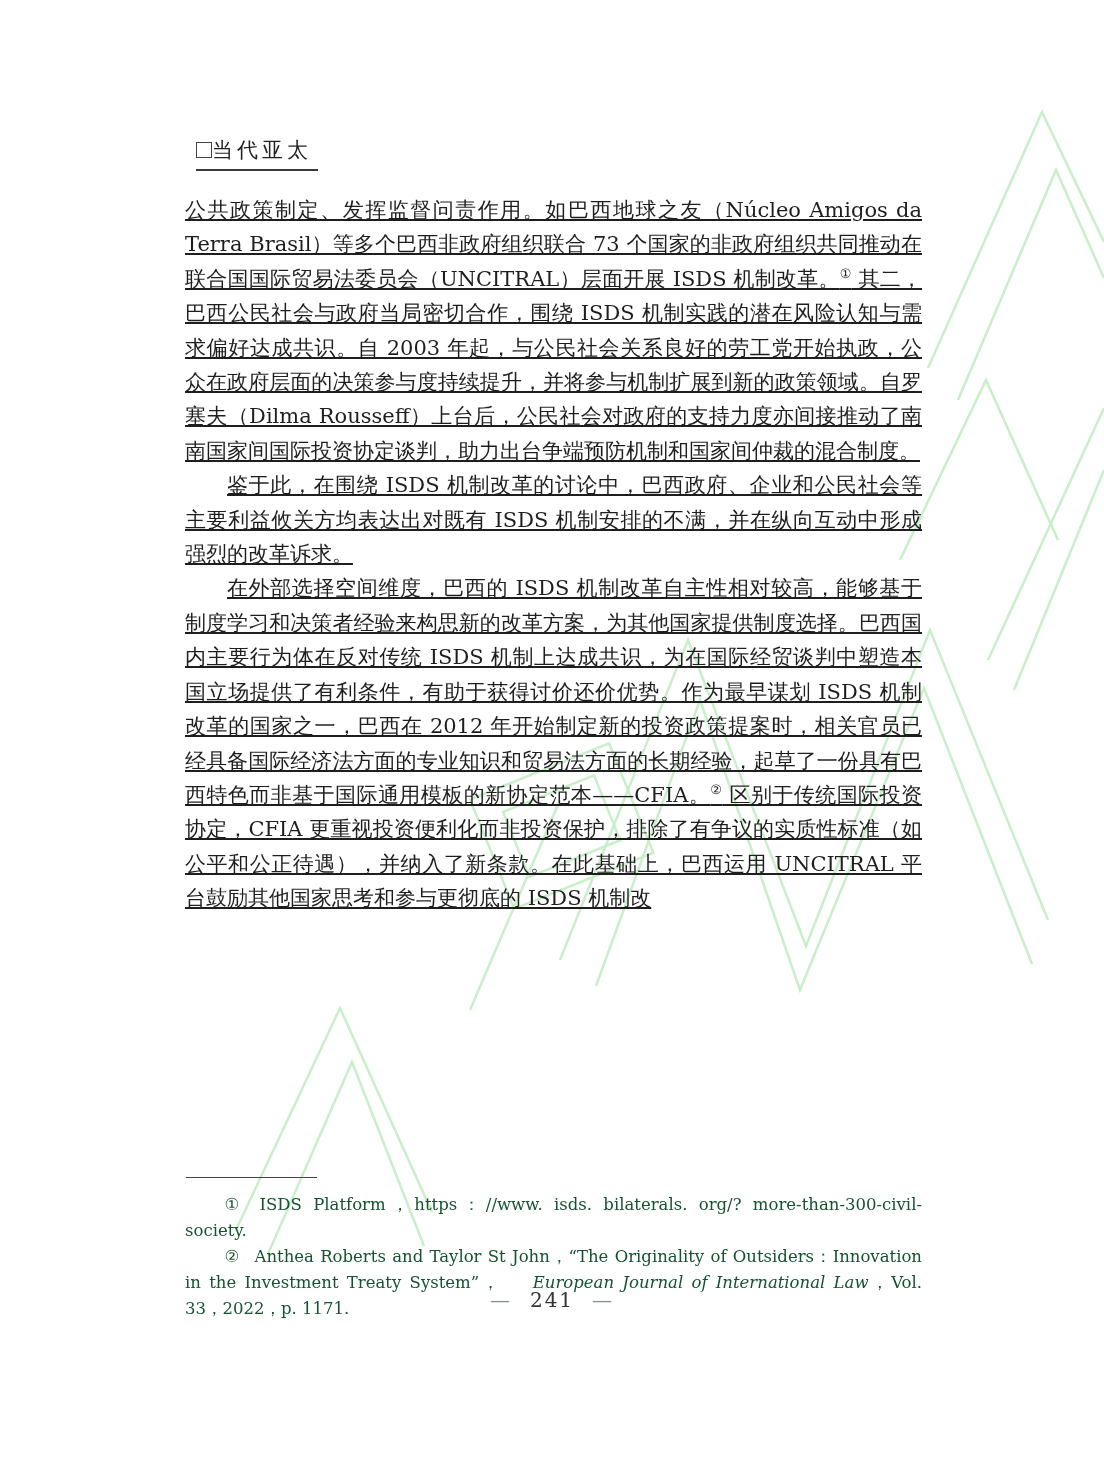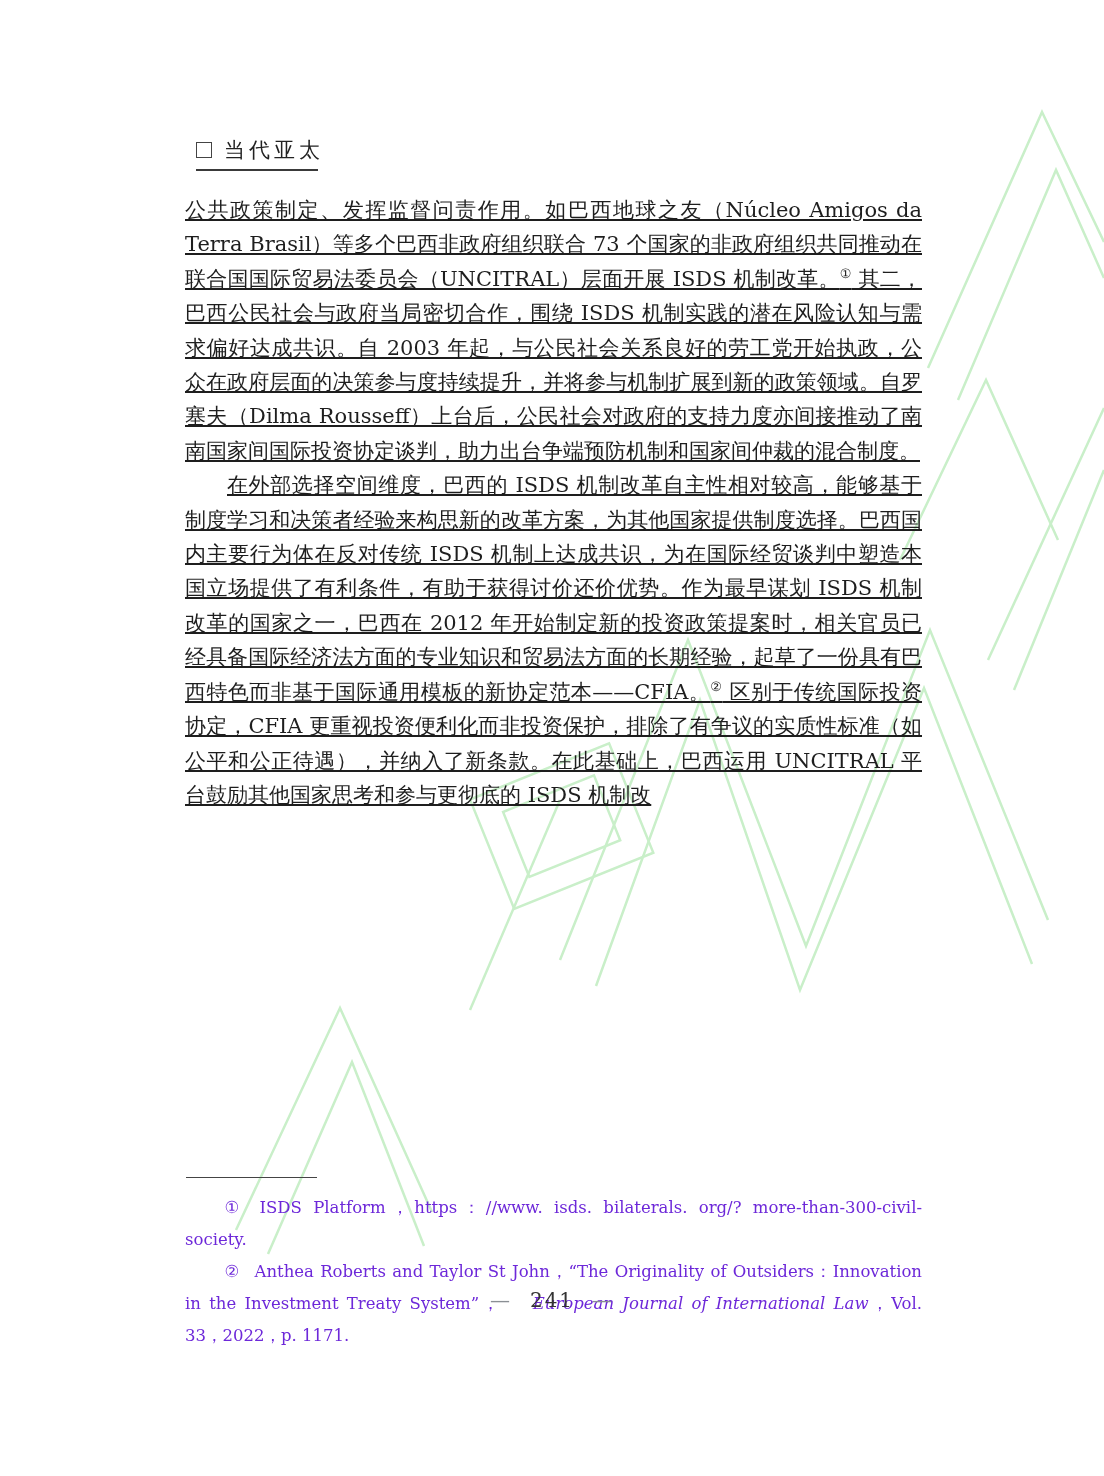--- a/index.html
+++ b/index.html
@@ -13,21 +13,21 @@
 
   
   .watermark {
     position: absolute; left: 0; top: 0; width: 1104px; height: 1476px;
     pointer-events: none;
   }
 
   
   .page-header {
     position: absolute; left: 196px; top: 136px;
-    display: flex; align-items: center; gap: 12px;
+    display: flex; align-items: center; gap: 0;
     font-size: 21px; letter-spacing: 4px; color: #222;
   }
   .header-box {
     display: inline-block; width: 16px; height: 16px;
     border: 1.5px solid #444; background: transparent;
   }
   .header-rule {
     position: absolute; left: 196px; top: 169px;
     width: 122px; height: 0; border-top: 2px solid #3a3a3a;
   }
@@ -45,22 +45,22 @@
     font-size: 0.62em; vertical-align: super; line-height: 0;
   }
 
   
   .footnote-rule {
     position: absolute; left: 186px; top: 1177px;
     width: 131px; height: 0; border-top: 1.5px solid #444;
   }
   .footnotes {
     position: absolute; left: 185px; top: 1192px; width: 737px;
-    font-size: 16.5px; line-height: 32px; text-align: justify;
-    color: #6d28d9;
+    font-size: 16.5px; line-height: 26px; text-align: justify;
+    color: #14532d;
   }
   .footnote-item { text-indent: 2.4em; }
   .footnote-item .marker { margin-right: 14px; }
   .footnote-item em { font-style: italic; margin-left: 31px; }
 
   
   .page-number {
     position: absolute; left: 0; top: 1288px; width: 1104px;
     text-align: center; font-size: 20px; color: #333;
     letter-spacing: 2px;
@@ -92,20 +92,21 @@
 </svg>
 
 <div class="page-header">
   <span class="header-box"></span>
   <span>当代亚太</span>
 </div>
 <div class="header-rule"></div>
 
 <div class="body-text" id="body-text">
     <p class="para"><span>公共政策制定、发挥监督问责作用。如巴西地球之友（Núcleo Amigos da Terra Brasil）等多个巴西非政府组织联合 73 个国家的非政府组织共同推动在联合国国际贸易法委员会（UNCITRAL）层面开展 ISDS 机制改革。</span><sup class="fn-ref">①</sup><span> 其二，巴西公民社会与政府当局密切合作，围绕 ISDS 机制实践的潜在风险认知与需求偏好达成共识。自 2003 年起，与公民社会关系良好的劳工党开始执政，公众在政府层面的决策参与度持续提升，并将参与机制扩展到新的政策领域。自罗塞夫（Dilma Rousseff）上台后，公民社会对政府的支持力度亦间接推动了南南国家间国际投资协定谈判，助力出台争端预防机制和国家间仲裁的混合制度。</span></p>
+    <p class="para indent"><span>鉴于此，在围绕 ISDS 机制改革的讨论中，巴西政府、企业和公民社会等主要利益攸关方均表达出对既有 ISDS 机制安排的不满，并在纵向互动中形成强烈的改革诉求。</span></p>
     <p class="para indent"><span>在外部选择空间维度，巴西的 ISDS 机制改革自主性相对较高，能够基于制度学习和决策者经验来构思新的改革方案，为其他国家提供制度选择。巴西国内主要行为体在反对传统 ISDS 机制上达成共识，为在国际经贸谈判中塑造本国立场提供了有利条件，有助于获得讨价还价优势。作为最早谋划 ISDS 机制改革的国家之一，巴西在 2012 年开始制定新的投资政策提案时，相关官员已经具备国际经济法方面的专业知识和贸易法方面的长期经验，起草了一份具有巴西特色而非基于国际通用模板的新协定范本——CFIA。</span><sup class="fn-ref">②</sup><span> 区别于传统国际投资协定，CFIA 更重视投资便利化而非投资保护，排除了有争议的实质性标准（如公平和公正待遇），并纳入了新条款。在此基础上，巴西运用 UNCITRAL 平台鼓励其他国家思考和参与更彻底的 ISDS 机制改</span></p>
   </div>
 
 <div class="footnote-rule"></div>
 <div class="footnotes" id="footnotes">
     <p class="footnote-item"><span class="marker">①</span><span>ISDS Platform，https：//www. isds. bilaterals. org/? more-than-300-civil-society.</span></p>
     <p class="footnote-item"><span class="marker">②</span><span>Anthea Roberts and Taylor St John，“The Originality of Outsiders：Innovation in the Investment Treaty System”，</span><em>European Journal of International Law</em><span>，Vol. 33，2022，p. 1171.</span></p>
   </div>
 
 <div class="page-number">

